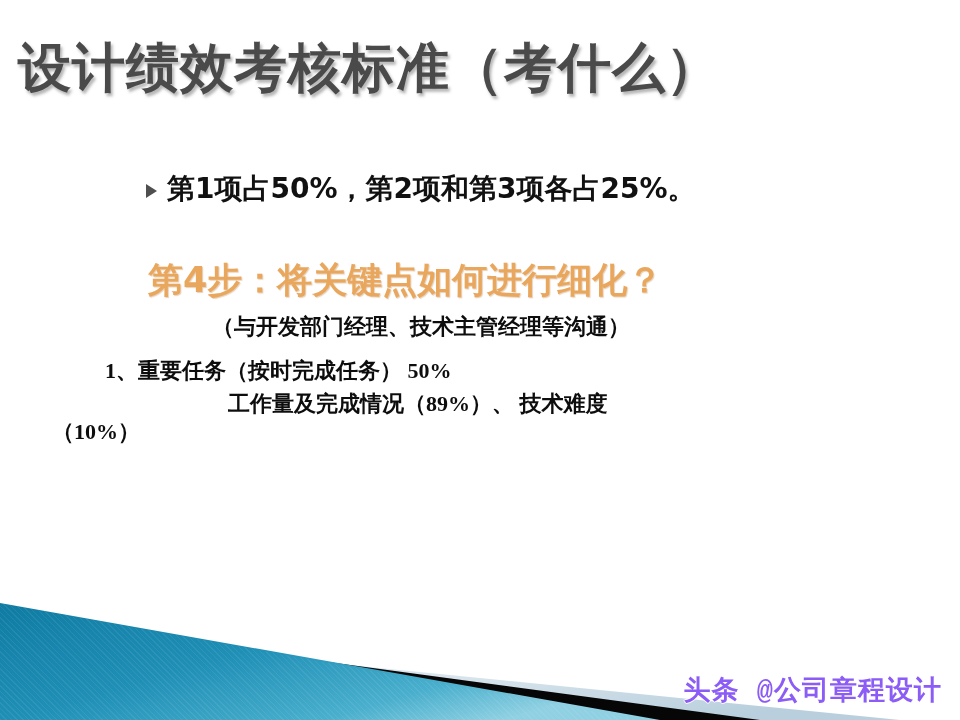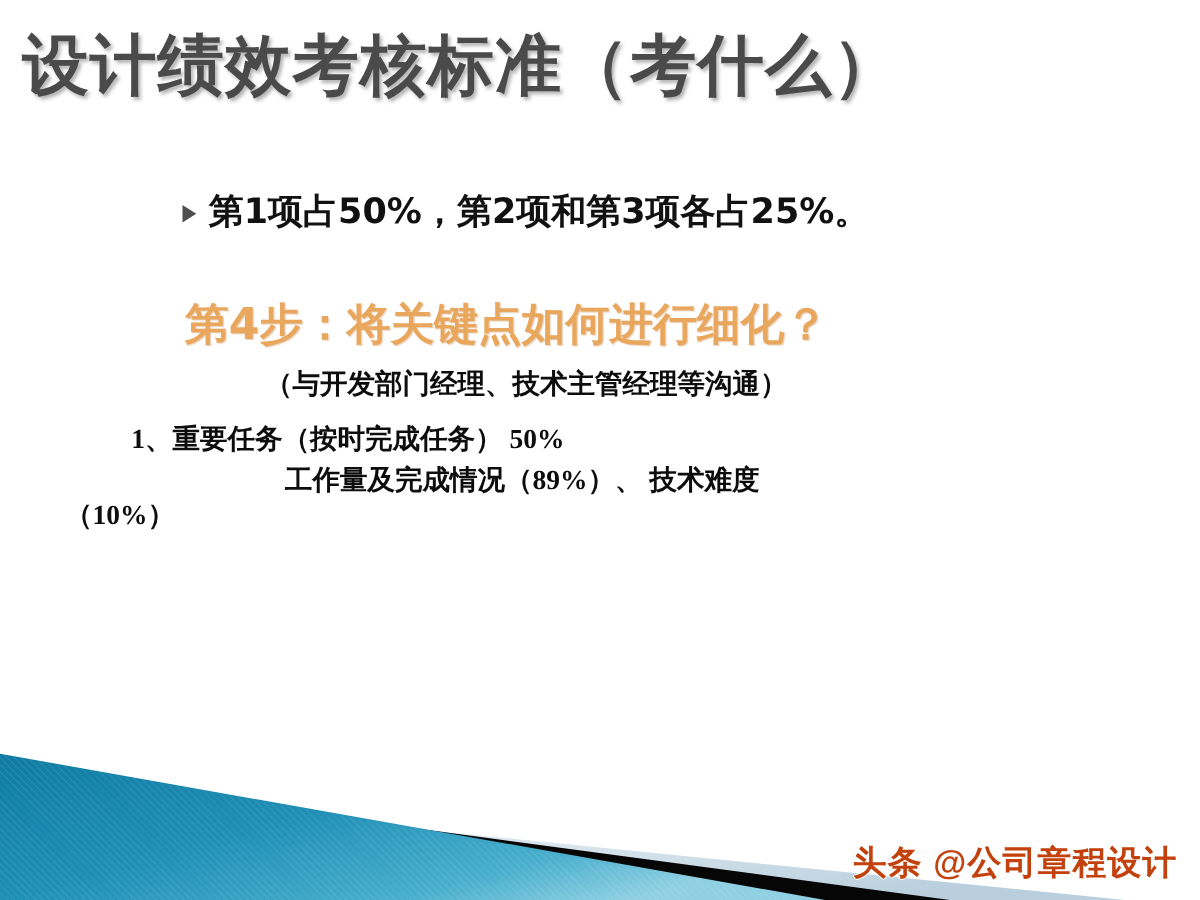--- a/index.html
+++ b/index.html
@@ -18,37 +18,37 @@
     width: 960px;
     height: 720px;
     background: #ffffff;
     overflow: hidden;
   }
 
   
   #slide-title {
     position: absolute;
     left: 18px;
-    top: 23px;
+    top: 38px;
     width: 900px;
     font-family: "DejaVu Sans", "Liberation Sans", sans-serif;
     font-size: 53px;
     font-weight: 700;
     line-height: 1.15;
     color: #4a4a4a;
     letter-spacing: 1px;
     text-shadow: 2px 3px 3px rgba(120,120,120,0.55);
     white-space: nowrap;
   }
 
   
   #body-block {
     position: absolute;
     left: 0;
-    top: 150px;
+    top: 170px;
     width: 960px;
   }
 
   .bullet-row {
     display: flex;
     align-items: flex-start;
     padding-left: 146px;
     font-family: "DejaVu Sans", "Liberation Sans", sans-serif;
     font-size: 28px;
     font-weight: 700;
@@ -128,24 +128,24 @@
     );
     clip-path: polygon(0 22%, 640px 100%, 0 100%);
     pointer-events: none;
   }
 
   
   #watermark {
     position: absolute;
     right: 18px;
     bottom: 12px;
-    font-family: Liberation Sans, sans-serif;
+    font-family: Liberation Mono, monospace;
     font-size: 27px;
     font-weight: 700;
-    color: #c2410c;
+    color: #8b5cf6;
     letter-spacing: 1px;
     text-shadow:
        1px  0   0 rgba(255,255,255,0.9),
       -1px  0   0 rgba(255,255,255,0.9),
        0    1px 0 rgba(255,255,255,0.9),
        0   -1px 0 rgba(255,255,255,0.9);
     white-space: nowrap;
   }
 </style>
 </head>

